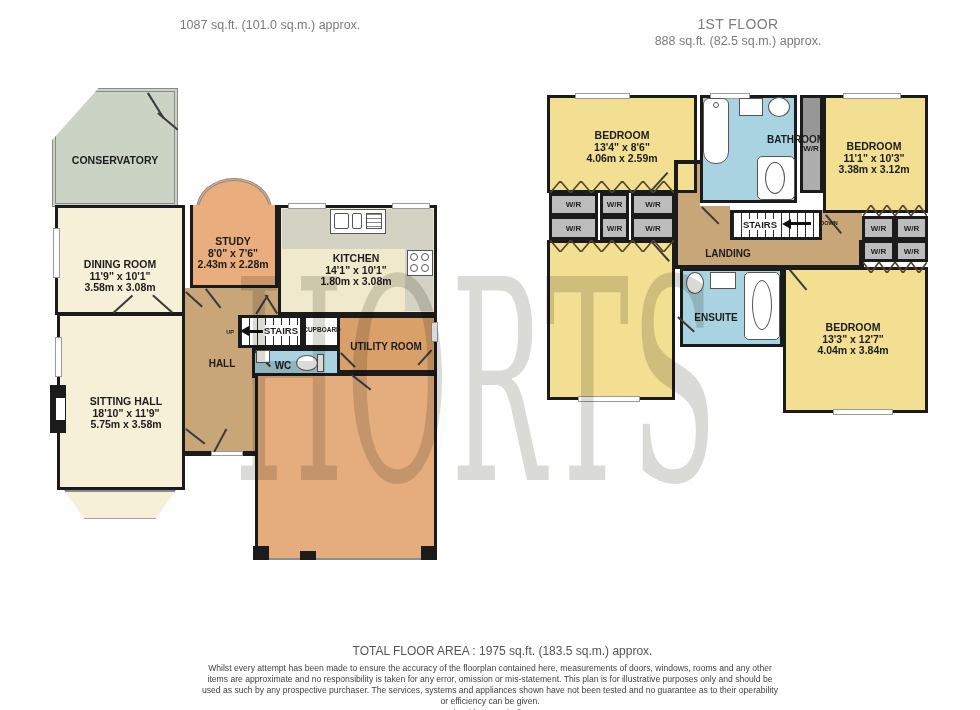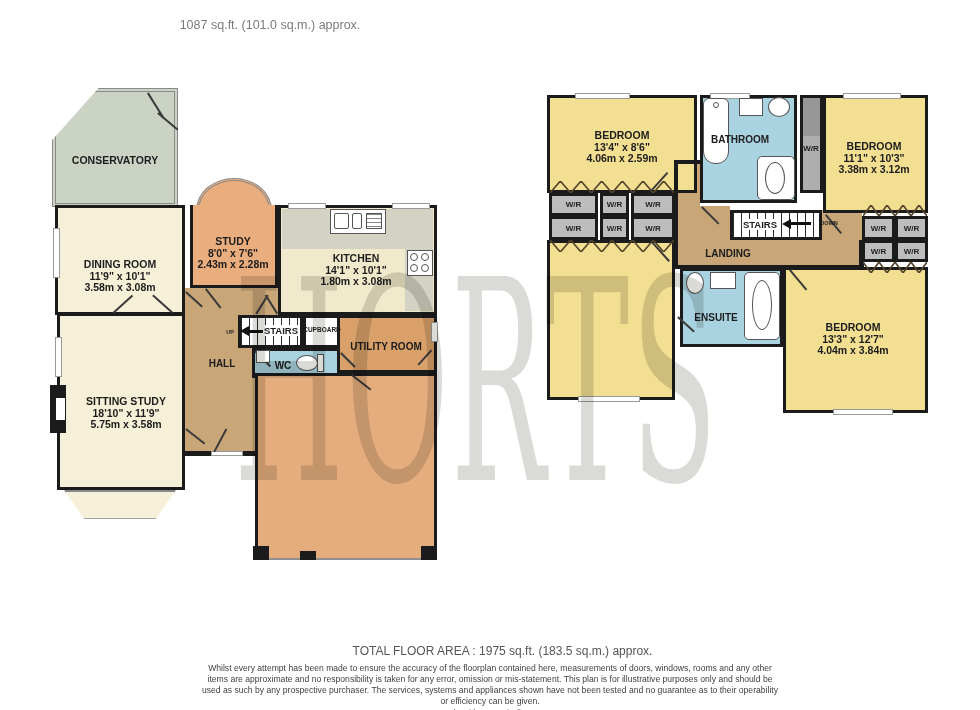--- a/index.html
+++ b/index.html
@@ -41,20 +41,24 @@
           display:flex;align-items:center;justify-content:center;font-weight:700;font-size:8px;color:#222;}
 </style>
 </head>
 <body>
 
 <div class="canvas">
 
   <div class="hdr" style="left:120px;top:16px;width:300px;">
     <div class="a">1087 sq.ft. (101.0 sq.m.) approx.</div>
   </div>
+  <div class="hdr" style="left:588px;top:16px;width:300px;">
+    <div class="t">1ST FLOOR</div>
+    <div class="a">888 sq.ft. (82.5 sq.m.) approx.</div>
+  </div>
 
   <div class="room" style="left:52px;top:88px;width:126px;height:119px;background:#cbd3c5;border:4px double #8a8a8a;
               clip-path:polygon(0 44%,37% 0,100% 0,100% 100%,0 100%);"></div>
   <div class="leaf" style="left:148px;top:92px;width:30px;transform:rotate(58deg);"></div>
   <div class="leaf" style="left:158px;top:112px;width:26px;transform:rotate(40deg);"></div>
 
   <div class="room" style="left:55px;top:205px;width:130px;height:110px;background:#f6f0d8;"></div>
 
   <div class="fill" style="left:196px;top:178px;width:76px;height:32px;background:#eaae7e;border:3px double #8a8a8a;
               border-bottom:none;border-radius:50% 50% 0 0 / 100% 100% 0 0;z-index:2;"></div>
@@ -143,21 +147,21 @@
     <div>STUDY</div>
     <div>8'0" x 7'6"</div>
     <div>2.43m x 2.28m</div>
   </div>
   <div class="rl" style="left:356px;top:253px;">
     <div>KITCHEN</div>
     <div>14'1" x 10'1"</div>
     <div>1.80m x 3.08m</div>
   </div>
   <div class="rl" style="left:126px;top:396px;">
-    <div>SITTING STUDY</div>
+    <div>SITTING HALL</div>
     <div>18'10" x 11'9"</div>
     <div>5.75m x 3.58m</div>
   </div>
   <div class="lab s10" style="left:222px;top:358px;">HALL</div>
 
   <div class="room" style="left:547px;top:95px;width:150px;height:98px;background:#f2df92;"></div>
 
   <div class="room" style="left:700px;top:95px;width:97px;height:108px;background:#a9d3e1;"></div>
   <div class="fx" style="left:703px;top:98px;width:26px;height:66px;border-radius:6px 6px 12px 12px;"></div>
   <div class="fx" style="left:713px;top:102px;width:6px;height:6px;border-radius:50%;"></div>
@@ -262,21 +266,21 @@
   <div class="win" style="left:710px;top:93px;width:40px;height:6px;"></div>
   <div class="win" style="left:843px;top:93px;width:58px;height:6px;"></div>
   <div class="win" style="left:578px;top:396px;width:62px;height:6px;"></div>
   <div class="win" style="left:833px;top:409px;width:60px;height:6px;"></div>
 
   <div class="rl" style="left:622px;top:130px;">
     <div>BEDROOM</div>
     <div>13'4" x 8'6"</div>
     <div>4.06m x 2.59m</div>
   </div>
-  <div class="lab s10" style="left:740px;top:134px;">BATHROOM</div>
+  <div class="lab s10" style="left:796px;top:134px;">BATHROOM</div>
   <div class="rl" style="left:874px;top:141px;">
     <div>BEDROOM</div>
     <div>11'1" x 10'3"</div>
     <div>3.38m x 3.12m</div>
   </div>
   <div class="lab s10" style="left:716px;top:312px;">ENSUITE</div>
   <div class="rl" style="left:853px;top:322px;">
     <div>BEDROOM</div>
     <div>13'3" x 12'7"</div>
     <div>4.04m x 3.84m</div>

